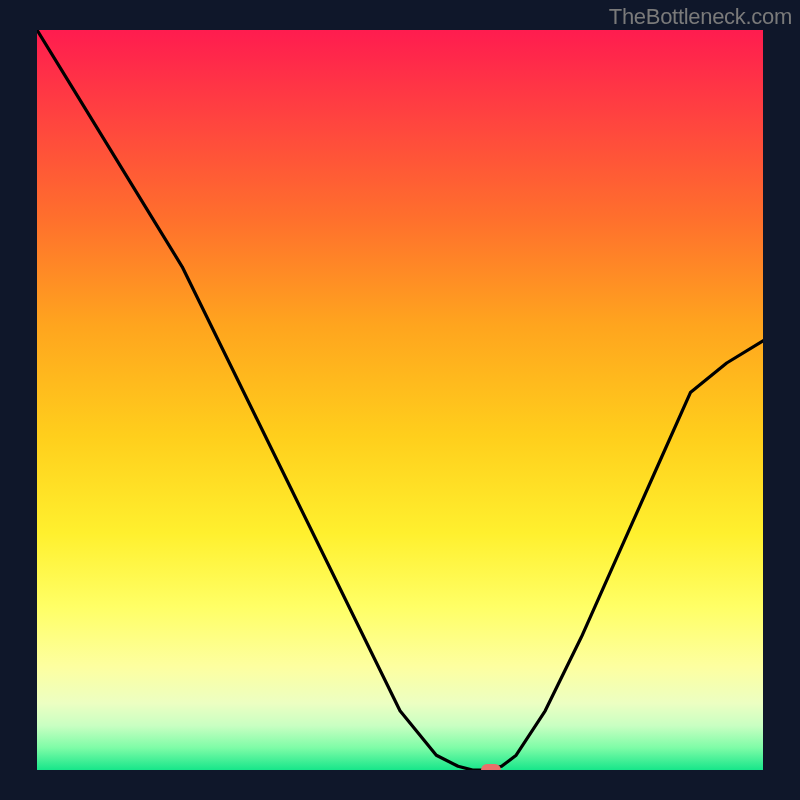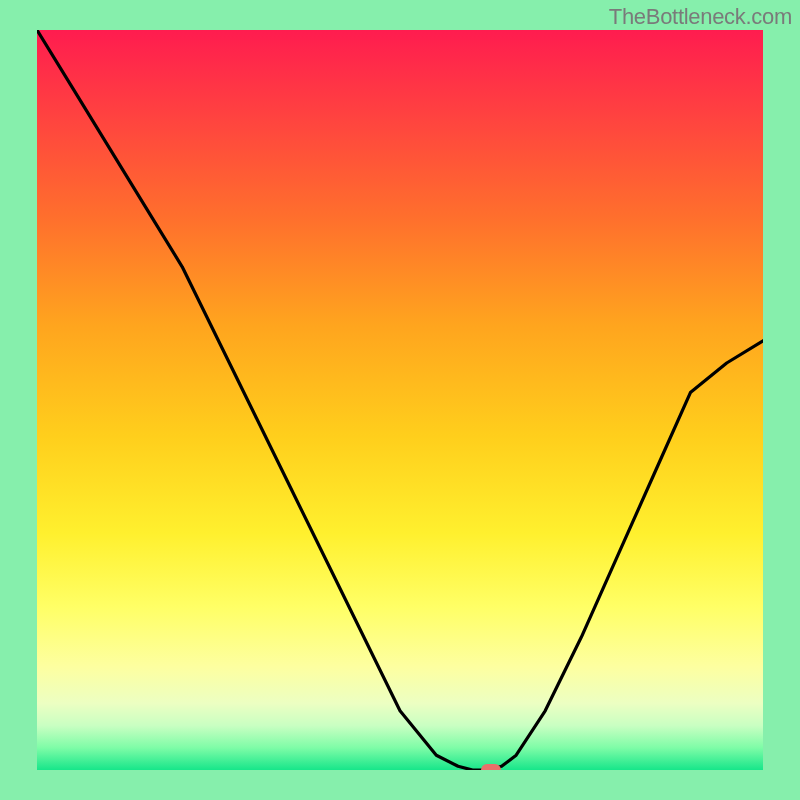--- a/index.html
+++ b/index.html
@@ -8,21 +8,21 @@
     width: 800px;
     height: 800px;
     background: #000;
     font-family: Arial, Helvetica, sans-serif;
     overflow: hidden;
   }
   .frame {
     position: relative;
     width: 800px;
     height: 800px;
-    background: #86efac;
+    background: #0f172a;
   }
   .watermark {
     position: absolute;
     top: 4px;
     right: 8px;
     color: #7a7a7a;
     font-size: 22px;
     font-weight: 500;
     letter-spacing: -0.3px;
     z-index: 10;

